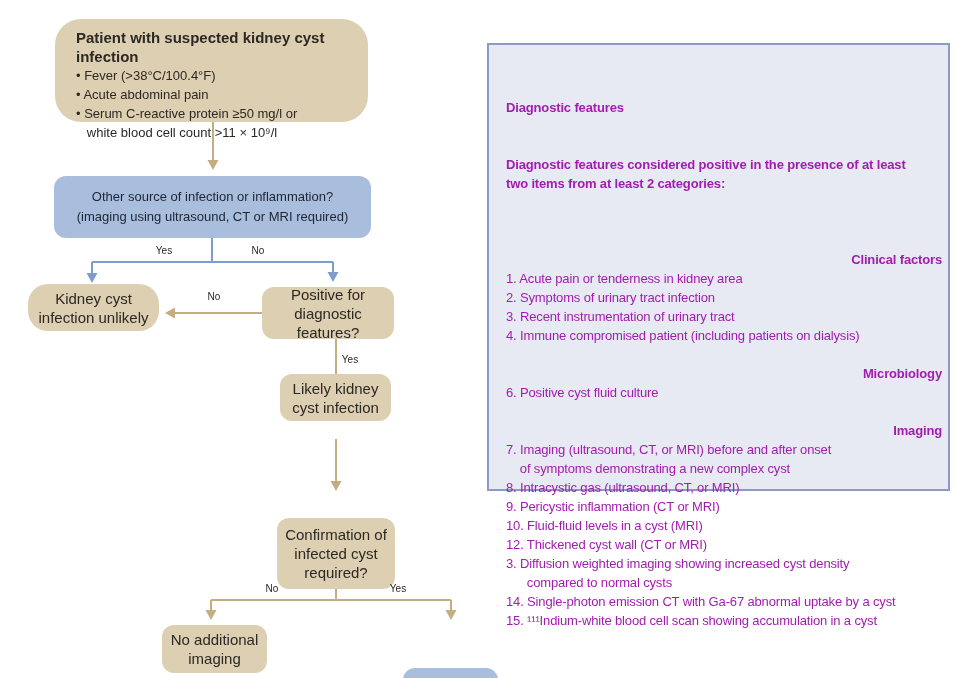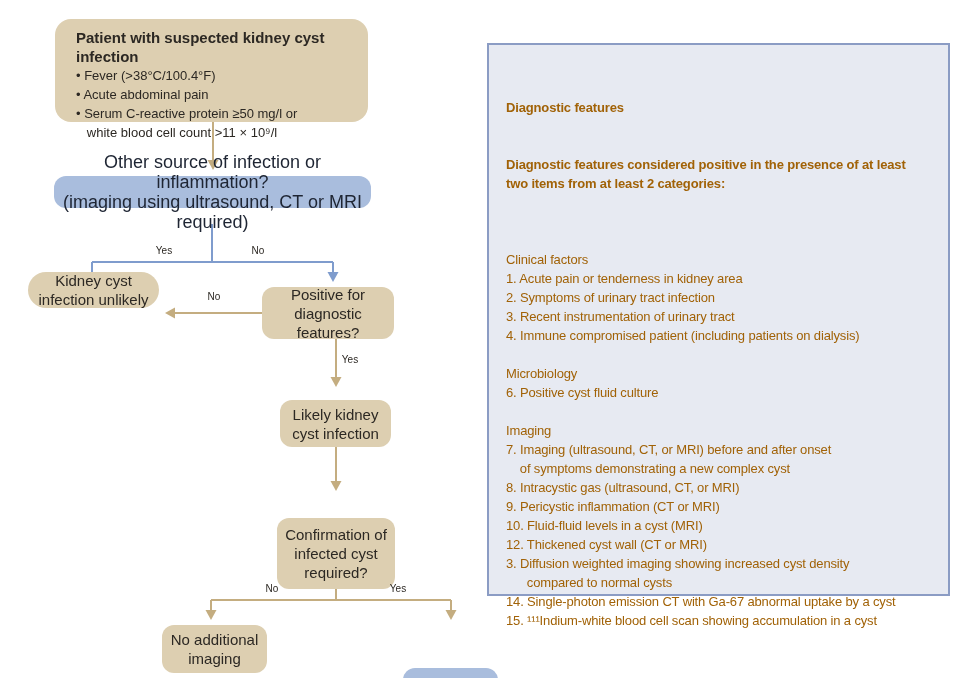--- a/index.html
+++ b/index.html
@@ -22,59 +22,59 @@
     font-size: 15px; line-height: 20px;
     color: #2c2823;
   }
   .tan  { background: #ddcfb1; }
   .blue { background: #a9bddd; color: #1e2533; }
 
   #start-node {
     left: 55px; top: 19px; width: 313px; height: 103px;
     display: block; text-align: left;
     padding: 9px 10px 0 21px;
-    border-radius: 16px;
+    border-radius: 26px;
     white-space: normal;
   }
   #start-node .node-title { font-weight: bold; font-size: 15px; line-height: 19px; }
   #start-node .node-bullets { white-space: pre-wrap; font-size: 13px; line-height: 19px; }
 
-  #question-node { left: 54px;  top: 176px; width: 317px; height: 32px; font-size: 18px; line-height: 20px; }
-  #unlikely-node { left: 28px;  top: 272px; width: 131px; height: 36px; line-height: 19px; border-radius: 20px; }
+  #question-node { left: 54px;  top: 176px; width: 317px; height: 62px; font-size: 13px; line-height: 20px; }
+  #unlikely-node { left: 28px;  top: 284px; width: 131px; height: 47px; line-height: 19px; border-radius: 20px; }
   #positive-node { left: 262px; top: 287px; width: 132px; height: 52px; line-height: 19px; }
-  #likely-node   { left: 280px; top: 400px; width: 111px; height: 47px; line-height: 19px; }
+  #likely-node   { left: 280px; top: 374px; width: 111px; height: 47px; line-height: 19px; }
   #confirm-node  { left: 277px; top: 518px; width: 118px; height: 71px; line-height: 19px; }
   #noimg-node    { left: 162px; top: 625px; width: 105px; height: 48px; line-height: 19px; }
   #petct-node    { left: 403px; top: 625px; width: 95px;  height: 48px; line-height: 19px; margin-top: 43px; }
 
   
   .branch-label {
     position: absolute;
     font-size: 10px; color: #2c2823;
     width: 40px; text-align: center;
     white-space: nowrap;
   }
 
   
   #connector-layer { position: absolute; left: 0; top: 0; width: 957px; height: 678px; }
 
   
   #diagnostic-panel {
     position: absolute;
-    left: 487px; top: 43px; width: 463px; height: 553px;
+    left: 487px; top: 43px; width: 463px; height: 448px;
     background: #e7eaf2;
     border: 2px solid #8b9cc4;
     padding: 15px 6px 0 17px;
     font-size: 13px; line-height: 19px;
     letter-spacing: -0.15px;
-    color: #a16207;
+    color: #a21caf;
   }
   .panel-header { font-weight: bold; white-space: pre-wrap; margin-bottom: 19px; }
   .panel-section { margin-bottom: 19px; }
-  .section-heading { font-weight: normal; }
+  .section-heading { font-weight: bold; text-align: right; }
   .section-item { white-space: pre-wrap; }
 </style>
 </head>
 <body>
 
 <div id="canvas">
 
   <svg id="connector-layer" viewBox="0 0 957 678" xmlns="http://www.w3.org/2000/svg">
     <defs>
       <marker id="tanHead" markerUnits="userSpaceOnUse" markerWidth="11" markerHeight="12" refX="8" refY="5.5" orient="auto">

